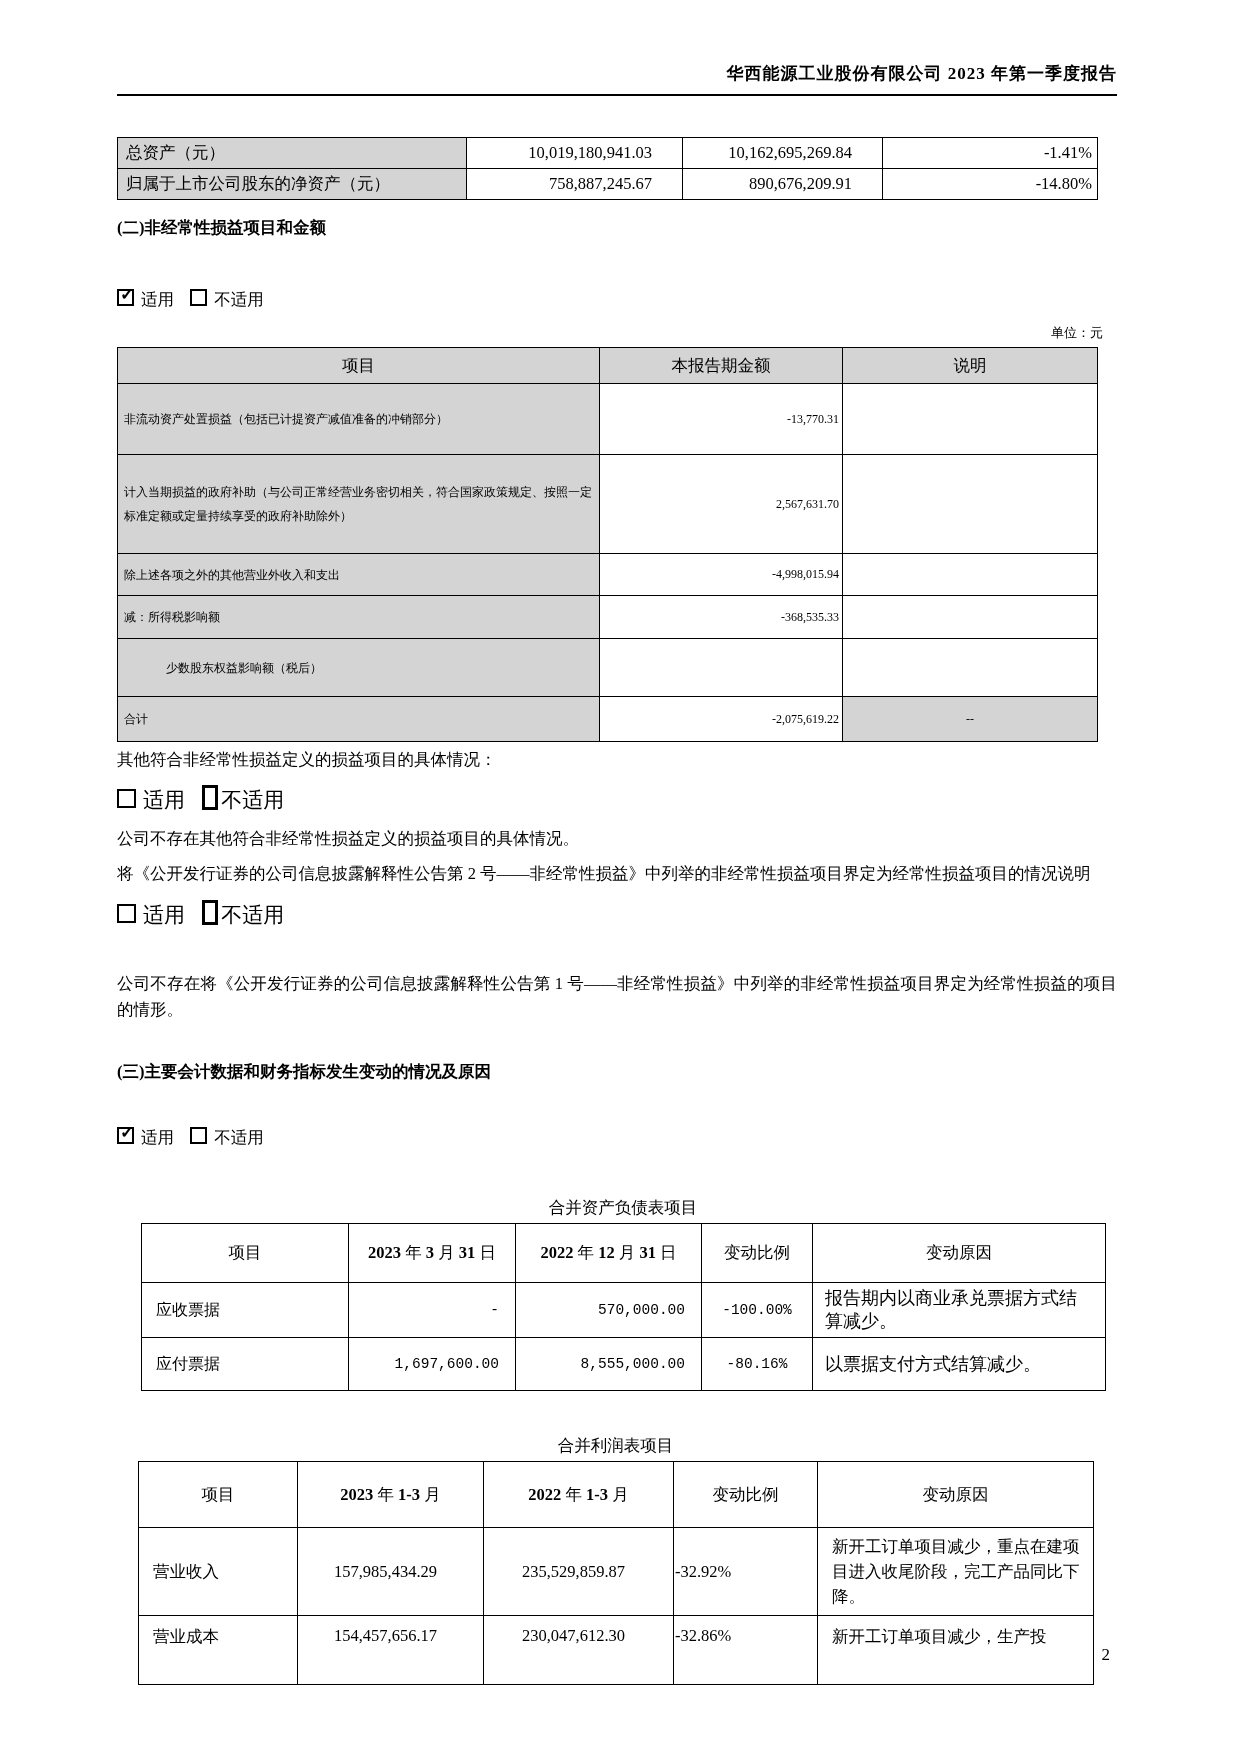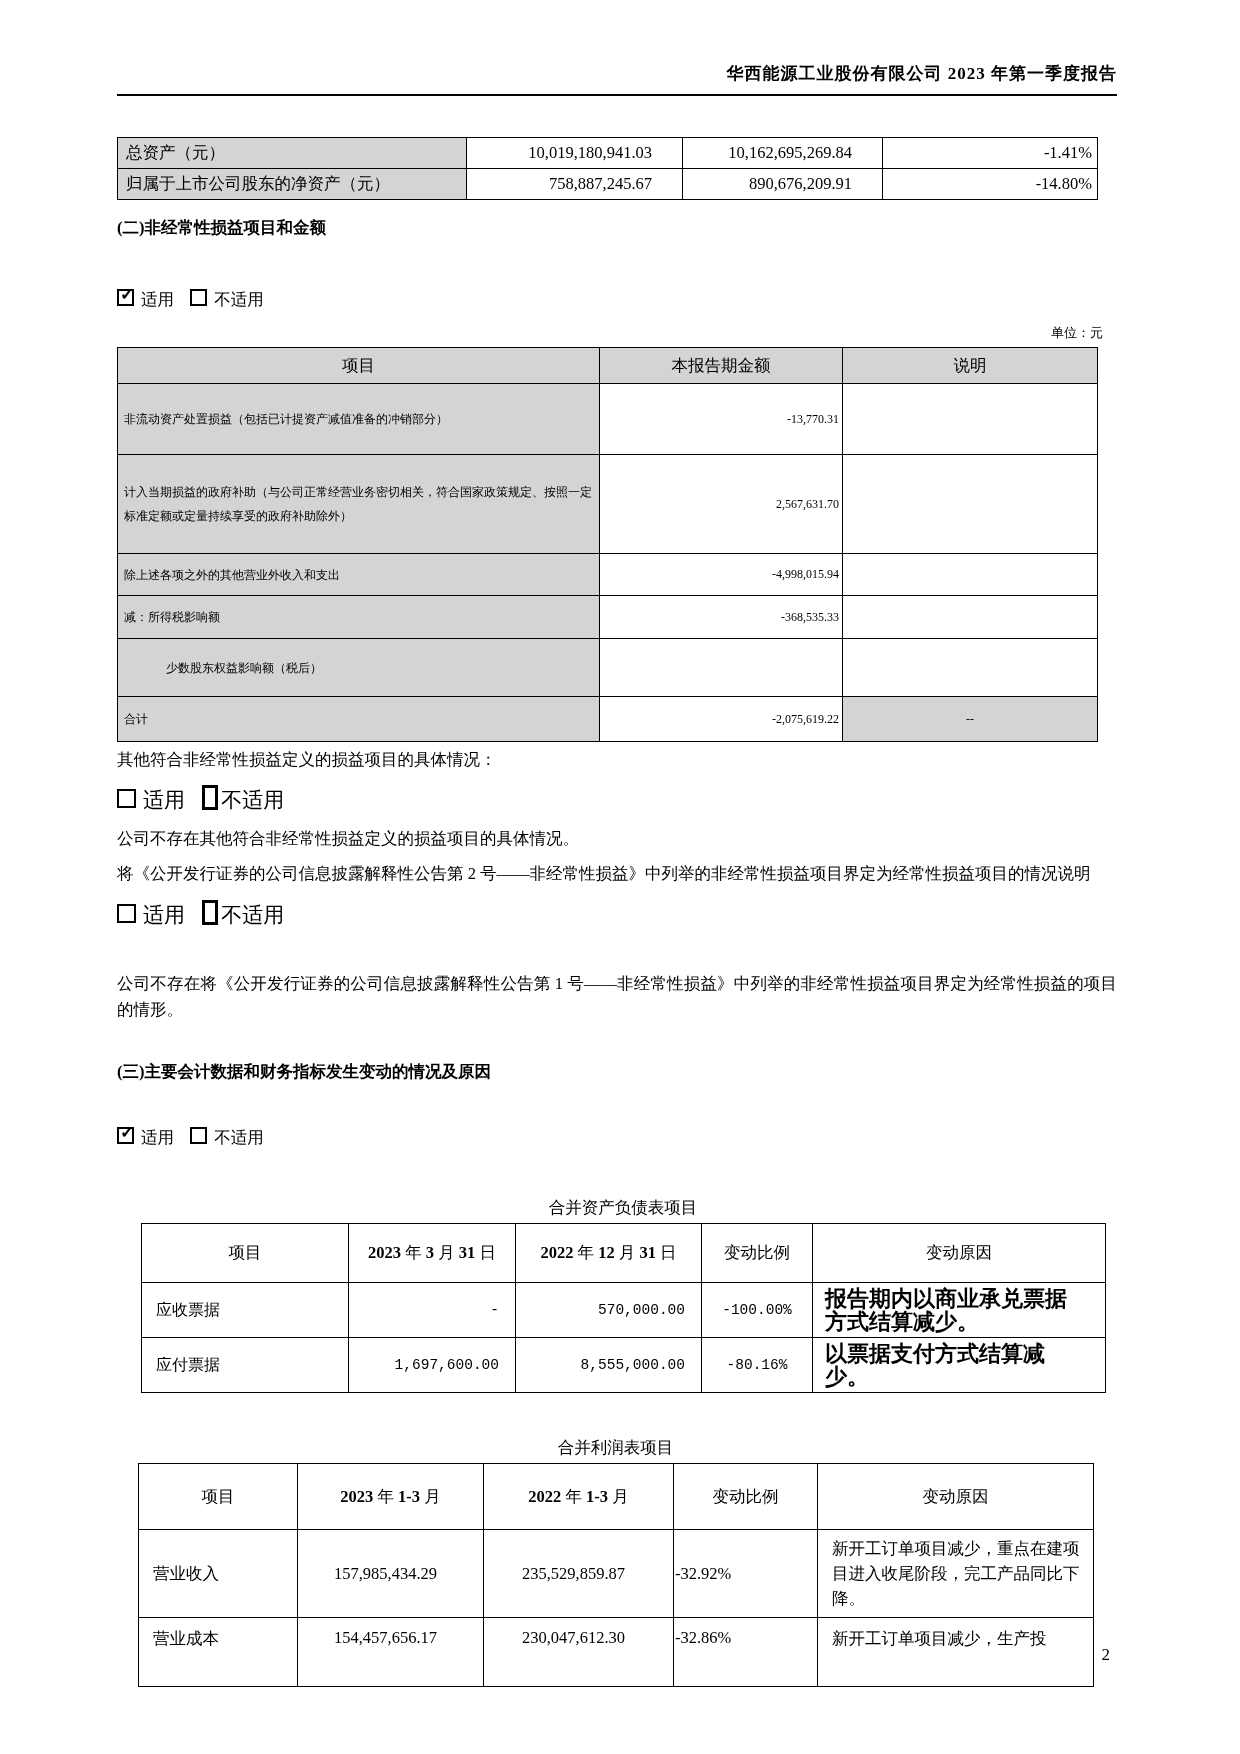--- a/index.html
+++ b/index.html
@@ -70,21 +70,21 @@
   .t-bal th, .t-inc th { border:1.5px solid #000; font-weight:normal; font-size:16.5px; }
   .t-bal td, .t-inc td { border:1.5px solid #000; font-size:16px; }
   .t-bal th { height:58px; padding:0 14px; }
   .t-inc th { height:63px; }
   th b { font-weight:bold; }
   .t-bal .item, .t-inc .item { padding-left:14px; }
   .t-bal .num { text-align:right; padding-right:16px;
                 font-family:"Liberation Mono","DejaVu Sans Mono",monospace; font-size:14.5px; }
   .t-bal .ratio { text-align:center;
                   font-family:"Liberation Mono","DejaVu Sans Mono",monospace; font-size:14.5px; }
-  .t-bal .reason { padding:4px 28px 4px 12px; line-height:23px; font-size:22px;font-weight:bold; }
+  .t-bal .reason { padding:4px 28px 4px 12px; line-height:23px; font-size:18px; }
   .t-bal tr.br1 td { height:43px; }
   .t-bal tr.br2 td { height:44px; }
   .t-inc td { font-size:16.5px; }
   .t-inc .num { text-align:center; padding-right:11px; }
   .t-inc .ratio { text-align:left; padding-right:10px; }
   .t-inc .reason { padding:6px 12px 6px 14px; line-height:25px; }
   .t-inc tr.ir1 td { height:73px; }
   .t-inc tr.ir2 td { height:54px; vertical-align:top; }
   .t-inc tr.ir2 .item, .t-inc tr.ir2 .num, .t-inc tr.ir2 .ratio { padding-top:10px; }
   .t-inc tr.ir2 .reason { padding-top:8px; }

